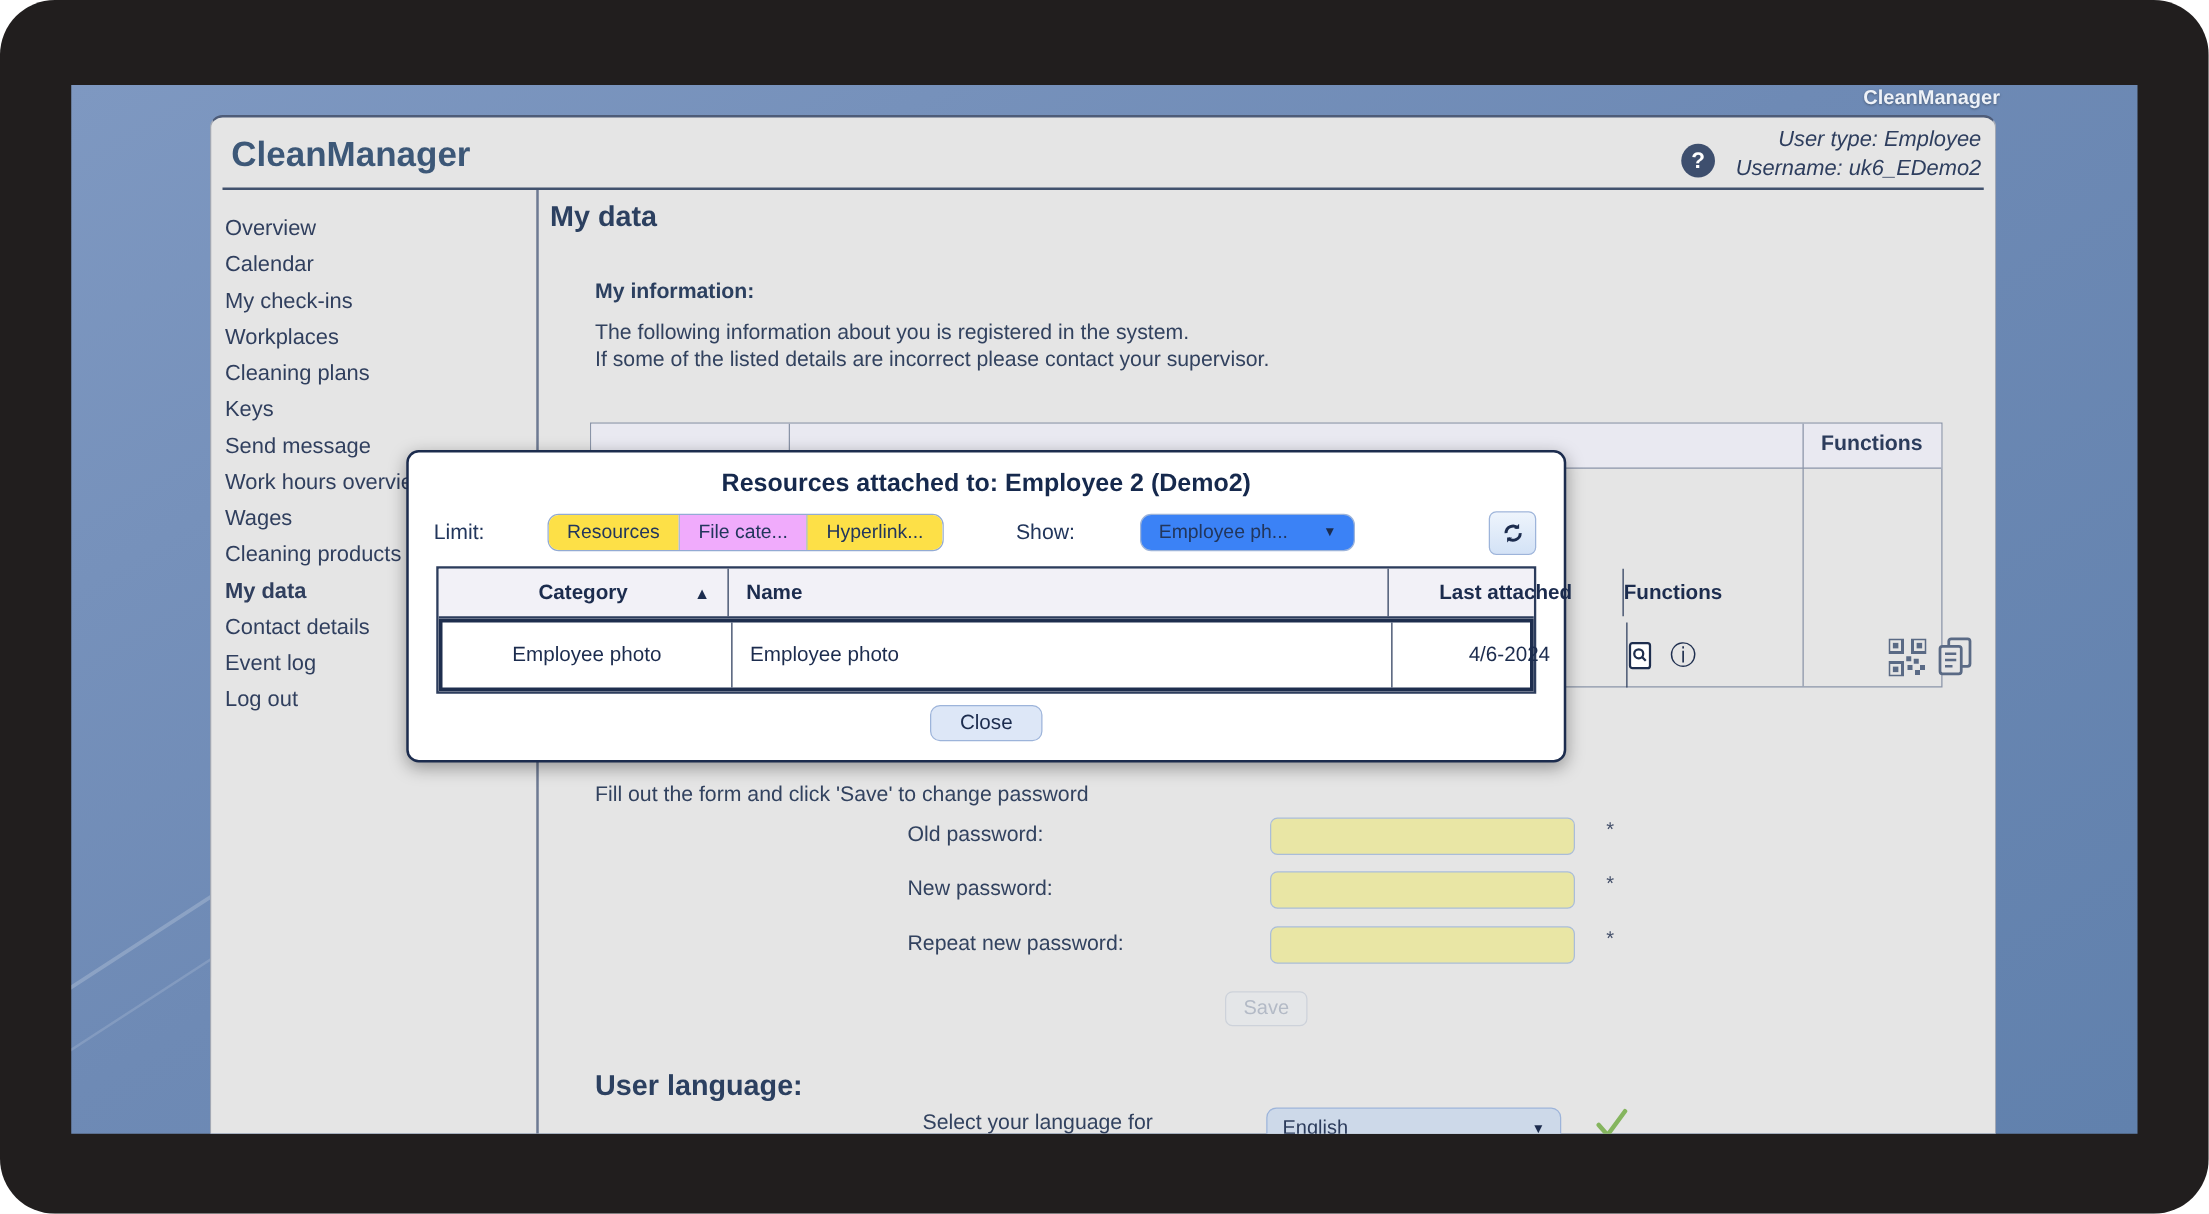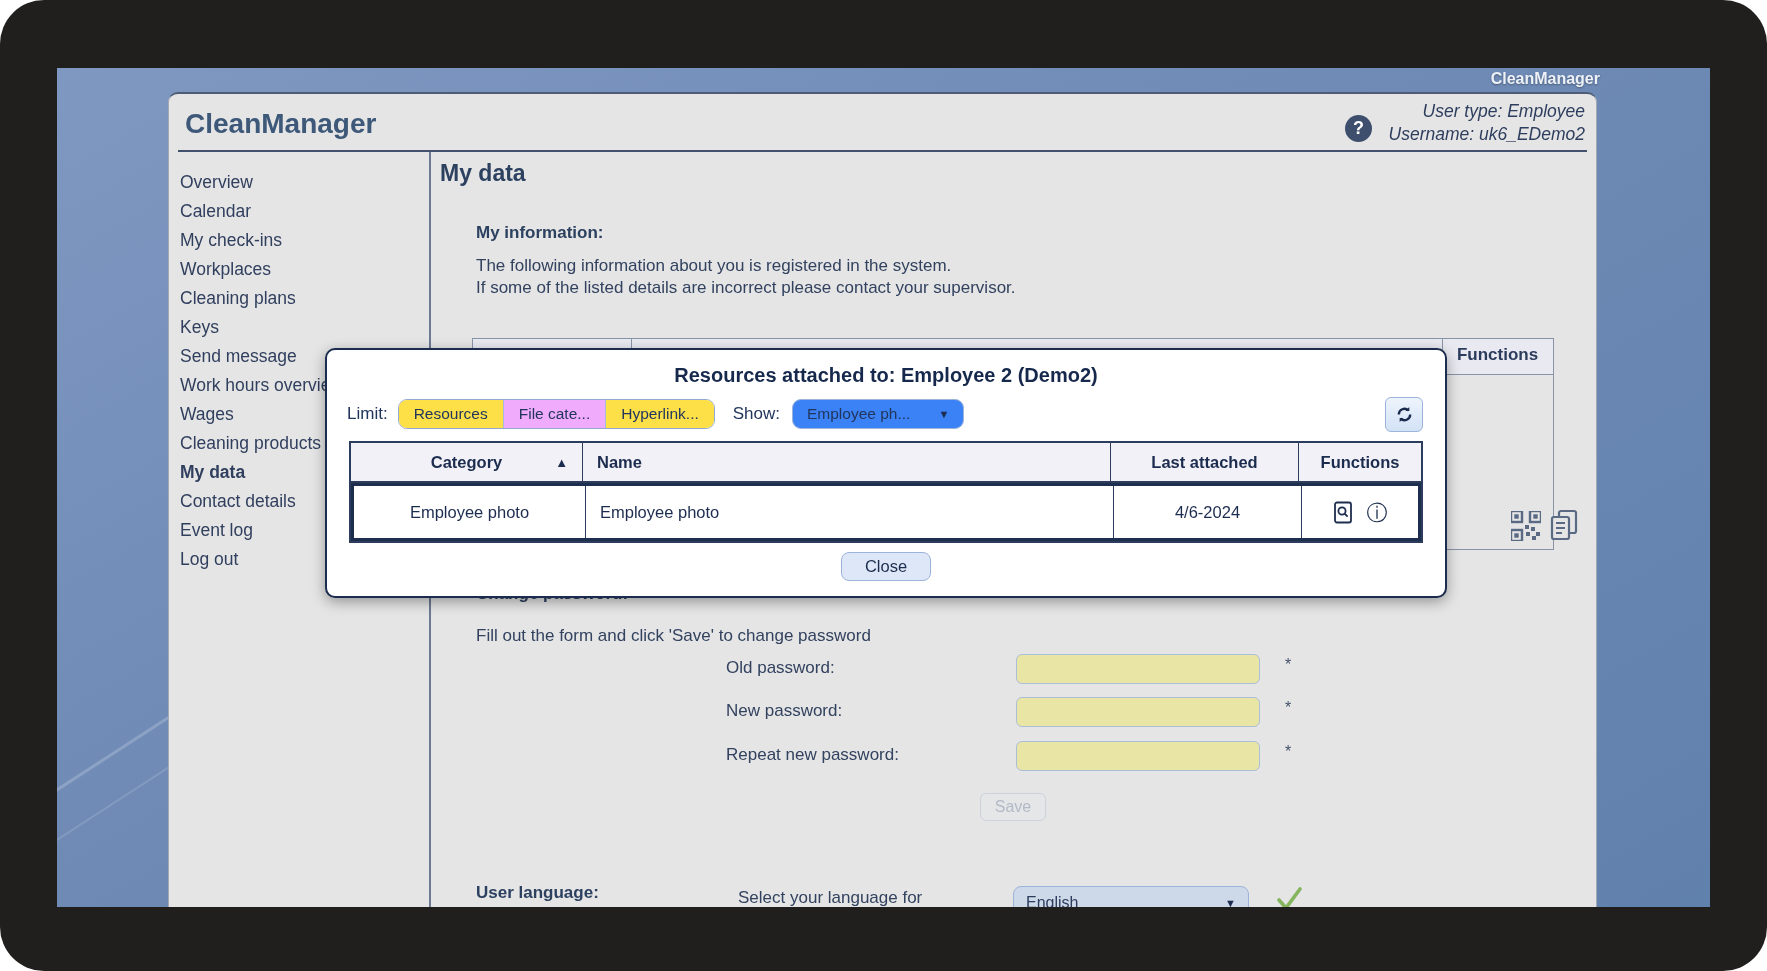--- a/index.html
+++ b/index.html
@@ -50,33 +50,33 @@
   .cp-heading{position:absolute;left:419px;top:516px;font-size:17px;font-weight:bold;
               color:#2c4060;z-index:2;}
   .cp-intro{position:absolute;left:419px;top:558px;font-size:17px;color:#32425f;}
   .cp-label{position:absolute;font-size:17px;color:#32425f;}
   .cp-input{position:absolute;width:238px;height:26px;background:#e9e6a5;
             border:1.5px solid #aabdd9;border-radius:6px;left:959px;}
   .cp-req{position:absolute;left:1228px;font-size:16px;color:#44506a;}
   .save-btn{position:absolute;left:923px;top:725px;width:66px;height:28px;background:#e4e6e8;
             color:#b3bac6;border:1px solid #cdd2da;border-radius:6px;font-size:16px;
             font-family:"Liberation Sans",sans-serif;}
-  .ul-heading{position:absolute;left:419px;top:787px;font-size:17px;font-weight:bold;color:#2c4060;margin-top:28px;}
+  .ul-heading{position:absolute;left:419px;top:787px;font-size:23px;font-weight:bold;color:#2c4060;}
   .ul-intro{position:absolute;left:681px;top:820px;font-size:17px;color:#32425f;}
   .lang-dd{position:absolute;left:956px;top:818px;width:236px;height:34px;background:#cdd9e9;
            border:1px solid #9db4da;border-radius:8px;display:flex;align-items:center;
            justify-content:space-between;padding:0 12px;box-sizing:border-box;font-size:16px;
            color:#2c3c5c;cursor:pointer;}
   .lang-check{position:absolute;left:1218px;top:818px;}
   
-  .modal{position:absolute;left:268px;top:280px;width:1122px;height:250px;background:#ffffff;
+  .modal{position:absolute;left:268px;top:292px;width:928px;height:250px;background:#ffffff;
          border:2px solid #1c2c4e;border-radius:10px;z-index:10;
          box-shadow:0 4px 14px rgba(0,0,0,.35);box-sizing:border-box;}
   .modal-title{text-align:center;padding-top:14px;font-size:20px;font-weight:bold;color:#16294d;}
-  .modal-controls{display:flex;align-items:center;margin:10px 22px 0 20px;height:34px;}
+  .modal-controls{display:flex;align-items:center;margin:10px 22px 0 20px;height:34px;gap:40px;}
   .limit-label,.show-label{font-size:17px;color:#22365c;}
   .seg{display:flex;margin-left:10px;border:1px solid #93abd3;border-radius:9px;overflow:hidden;}
   .seg-btn{padding:5px 15px;font-size:15.5px;color:#22365c;background:#fde047;cursor:pointer;
            border-left:1px solid #a9bcdd;white-space:nowrap;}
   .seg-btn:first-child{border-left:none;}
   .seg-btn.active{background:#f0abfc;}
   .show-label{margin-left:18px;}
   .show-dd{margin-left:12px;display:flex;align-items:center;gap:28px;background:#3b82f6;
            border:1px solid #9db4da;border-radius:9px;padding:5px 14px;font-size:15.5px;
            color:#22365c;cursor:pointer;white-space:nowrap;}

